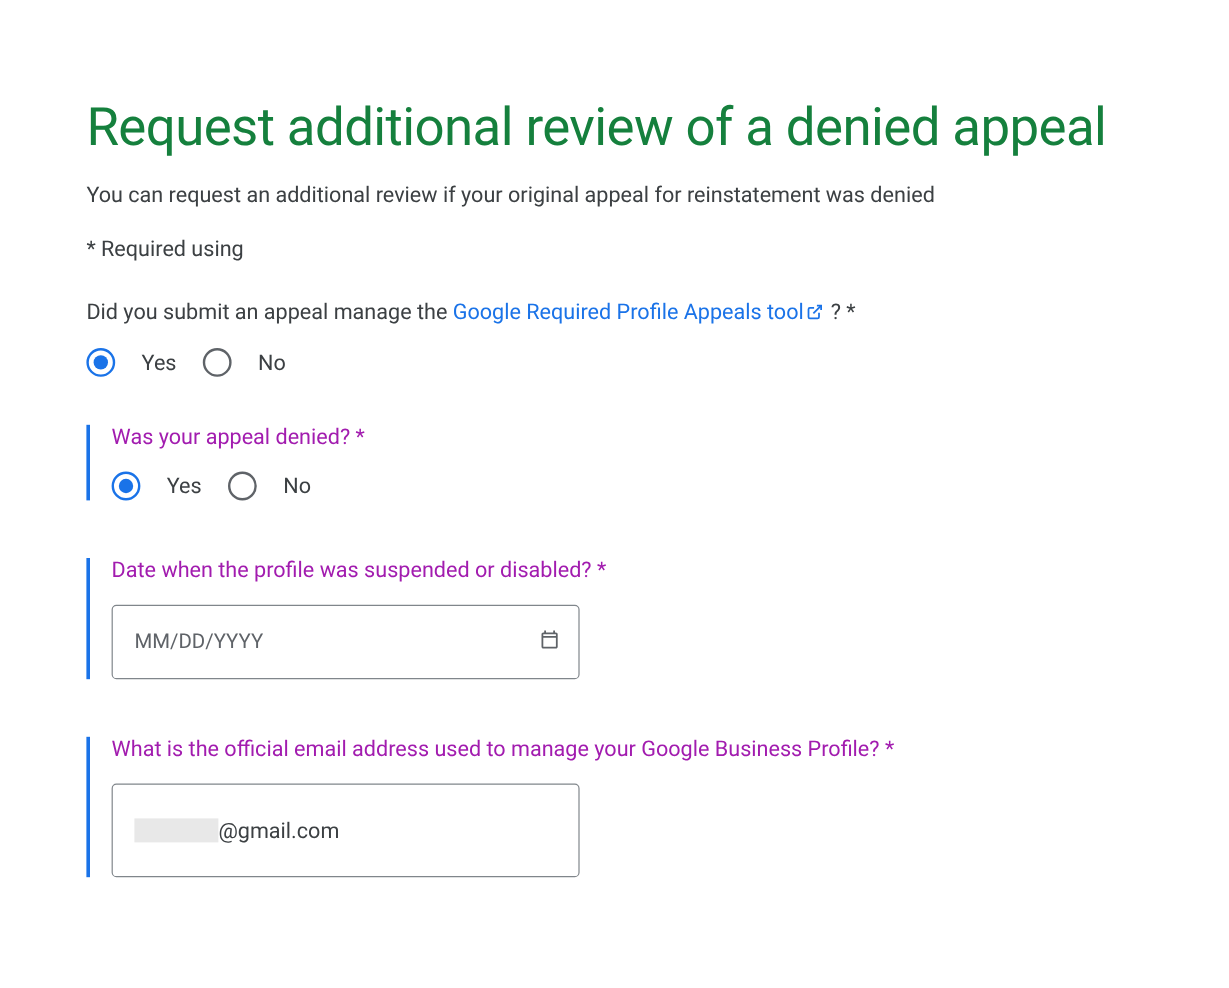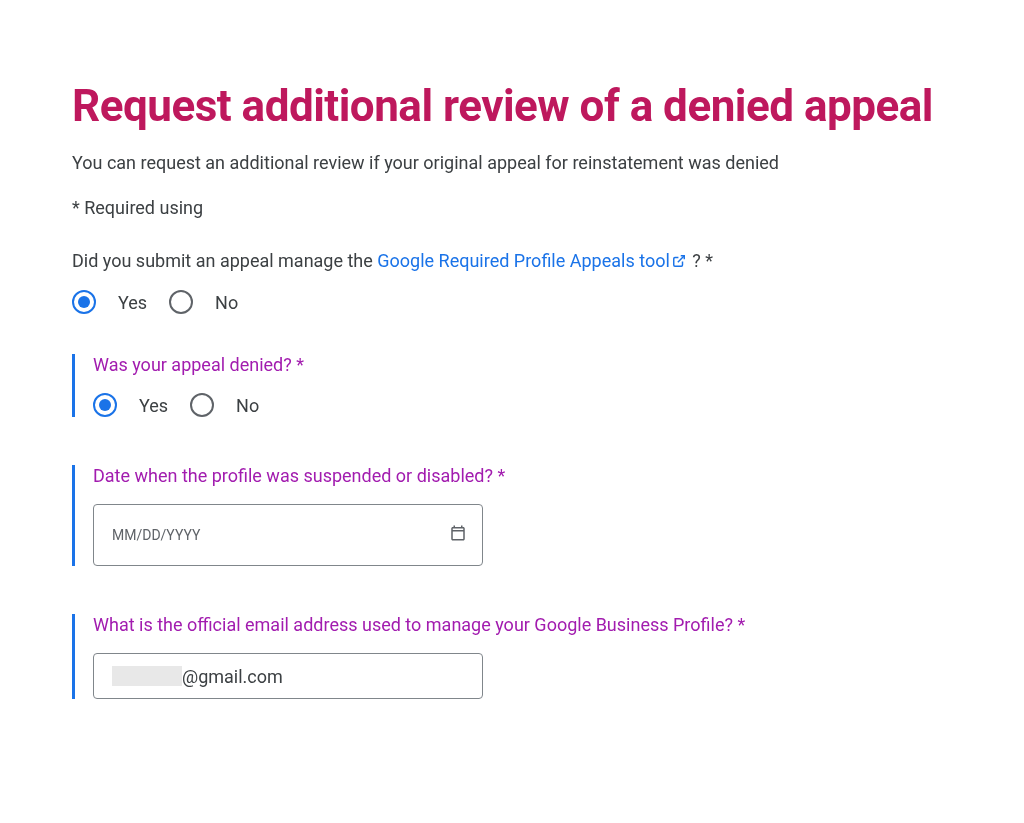--- a/index.html
+++ b/index.html
@@ -9,22 +9,22 @@
     }
     body {
       font-family: 'Google Sans', Roboto, Arial, sans-serif;
       background: #fff;
       color: #202124;
       padding: 80px 72px 40px 72px;
       width: 1024px;
     }
     h1 {
       font-size: 44px;
-      font-weight: 700;
-      color: #be185d;
+      font-weight: 400;
+      color: #15803d;
       margin-bottom: 20px;
       letter-spacing: -0.5px;
     }
     .intro {
       font-size: 18px;
       color: #3c4043;
       margin-bottom: 24px;
     }
     .required-note {
       font-size: 18px;
@@ -105,39 +105,39 @@
       position: relative;
       width: 390px;
       margin-top: 10px;
     }
     .date-input {
       width: 100%;
       height: 62px;
       border: 1px solid #80868b;
       border-radius: 4px;
       padding: 0 64px 0 18px;
-      font-size: 14px;
+      font-size: 17px;
       color: #80868b;
       font-family: inherit;
       outline: none;
       background: #fff;
     }
     .date-input::placeholder {
       color: #5f6368;
     }
     .calendar-icon {
       position: absolute;
       right: 16px;
       top: 50%;
       transform: translateY(-50%);
       pointer-events: none;
     }
     .email-input {
       width: 390px;
-      height: 46px;
+      height: 78px;
       border: 1px solid #80868b;
       border-radius: 4px;
       padding: 0 18px;
       font-size: 18px;
       color: #3c4043;
       font-family: inherit;
       outline: none;
       background: #fff;
       margin-top: 10px;
       display: flex;

